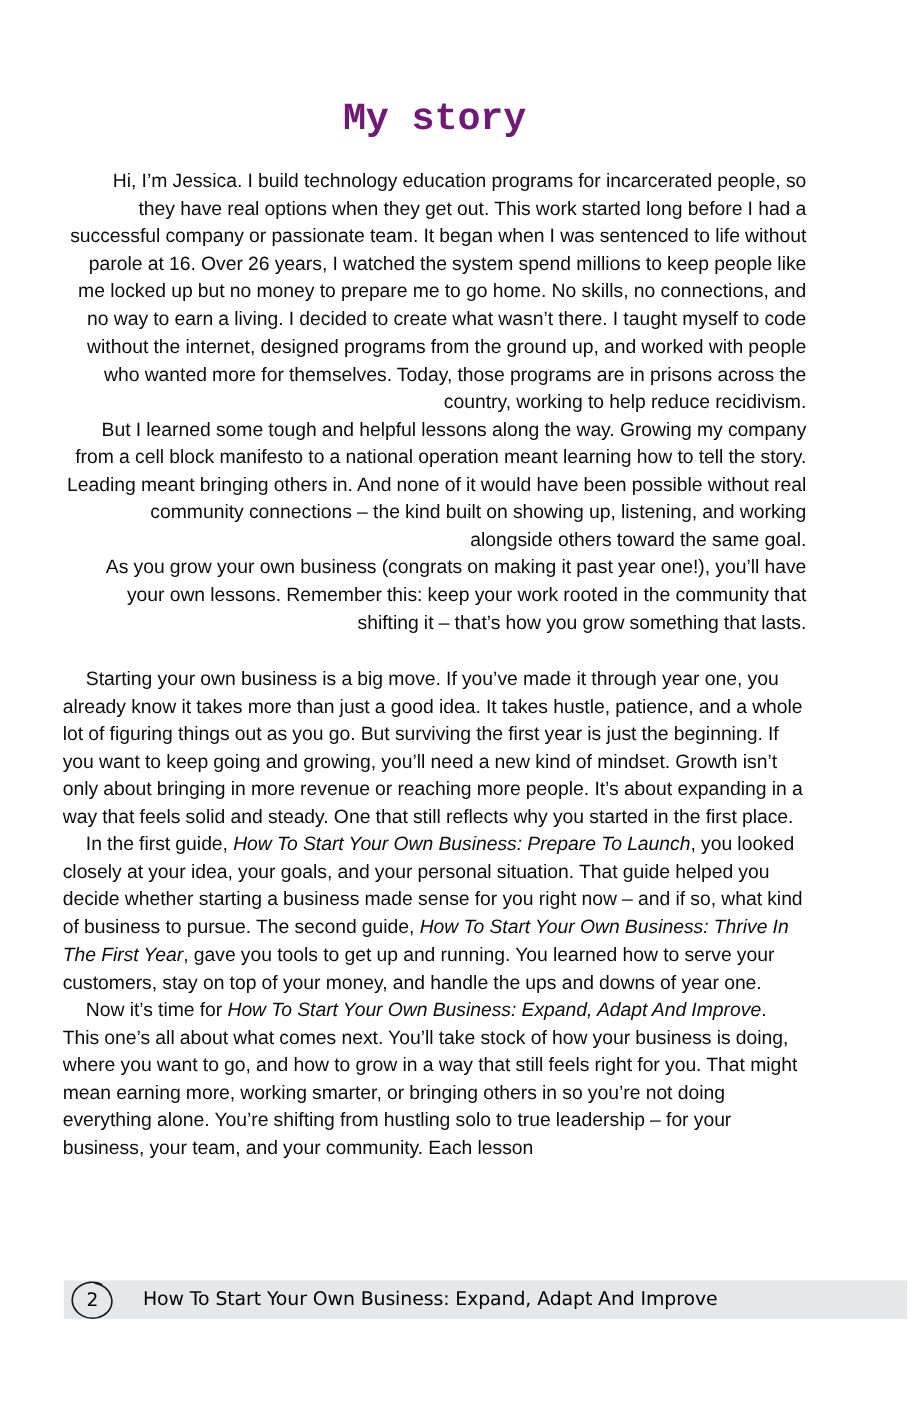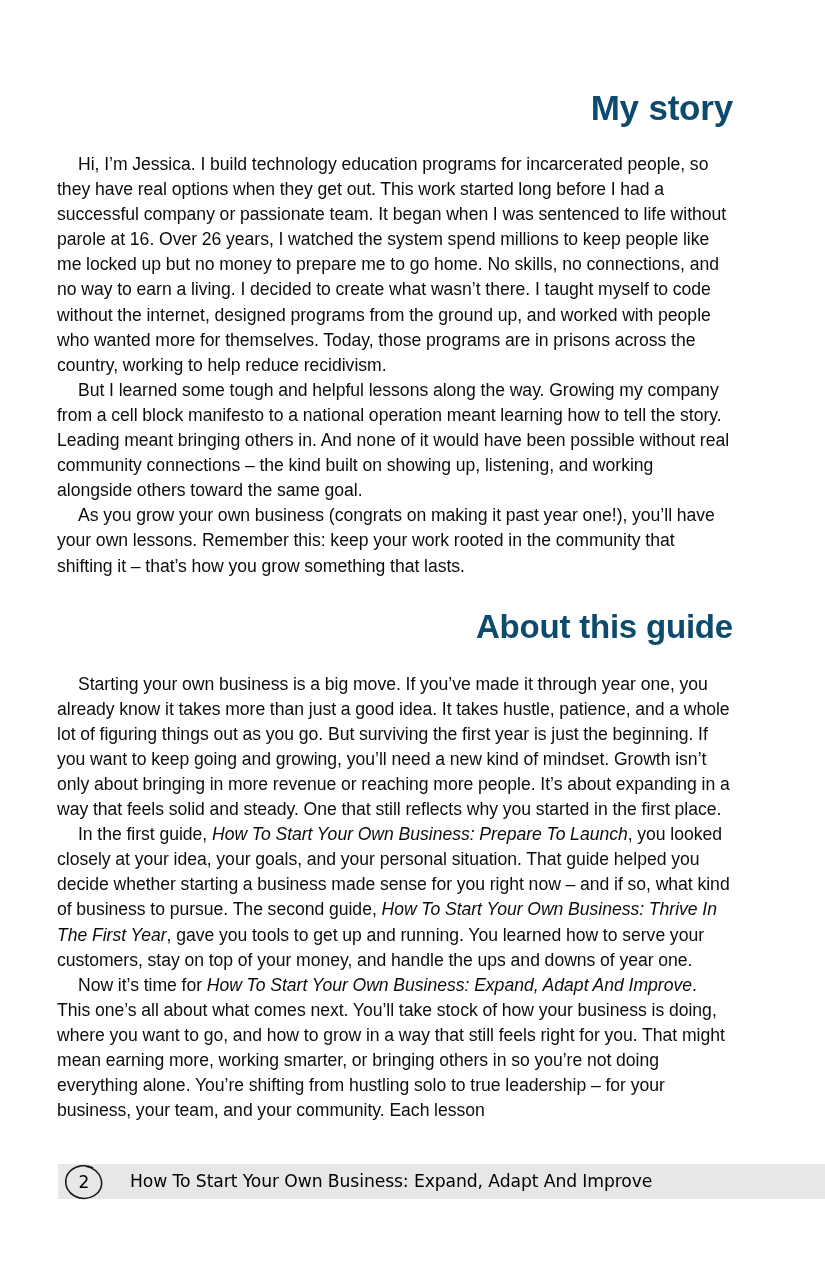--- a/index.html
+++ b/index.html
@@ -25,25 +25,25 @@
   
   .content {
     position: absolute;
     left: 57px;
     top: 0;
     width: 676px;
   }
 
   
   .chapter-heading {
-    text-align: right;
-    font-family: Liberation Sans, sans-serif;
+    text-align: center;
+    font-family: Liberation Mono, monospace;
     font-weight: 700;
     letter-spacing: -0.2px;
-    color: #0c4a6e;
+    color: #701a75;
     margin: 0;
   }
 
   .heading-my-story {
     font-size: 35px;
     line-height: 40px;
     padding-top: 88px;
     padding-bottom: 0;
   }
 
@@ -60,20 +60,21 @@
     line-height: 25.1px;
     color: #0d0d0d;
     text-align: left;
     margin: 0;
     letter-spacing: -0.02px;
     word-spacing: -0.15px;
   }
 
   .block-story {
     padding-top: 24px;
+    text-align: right;
   }
 
   .block-about {
     padding-top: 26px;
   }
 
   .body-block p {
     margin: 0;
     text-indent: 21px;
   }
@@ -152,21 +153,20 @@
   <div class="content">
 
     <h1 class="chapter-heading heading-my-story">My story</h1>
 
     <div class="body-block block-story">
       <p>Hi, I’m Jessica. I build technology education programs for incarcerated people, so they have real options when they get out. This work started long before I had a successful company or passionate team. It began when I was sentenced to life without parole at 16. Over 26 years, I watched the system spend millions to keep people like me locked up but no money to prepare me to go home. No skills, no connections, and no way to earn a living. I decided to create what wasn’t there. I taught myself to code without the internet, designed programs from the ground up, and worked with people who wanted more for themselves. Today, those programs are in prisons across the country, working to help reduce recidivism.</p>
       <p>But I learned some tough and helpful lessons along the way. Growing my company from a cell block manifesto to a national operation meant learning how to tell the story. Leading meant bringing others in. And none of it would have been possible without real community connections – the kind built on showing up, listening, and working alongside others toward the same goal.</p>
       <p>As you grow your own business (congrats on making it past year one!), you’ll have your own lessons. Remember this: keep your work rooted in the community that shifting it – that’s how you grow something that lasts.</p>
     </div>
 
-    <h1 class="chapter-heading heading-about">About this guide</h1>
 
     <div class="body-block block-about">
       <p>Starting your own business is a big move. If you’ve made it through year one, you already know it takes more than just a good idea. It takes hustle, patience, and a whole lot of figuring things out as you go. But surviving the first year is just the beginning. If you want to keep going and growing, you’ll need a new kind of mindset. Growth isn’t only about bringing in more revenue or reaching more people. It’s about expanding in a way that feels solid and steady. One that still reflects why you started in the first place.</p>
       <p><span>In the first guide, </span><em>How To Start Your Own Business: Prepare To Launch</em><span>, you looked closely at your idea, your goals, and your personal situation. That guide helped you decide whether starting a business made sense for you right now – and if so, what kind of business to pursue. The second guide, </span><em>How To Start Your Own Business: Thrive In The First Year</em><span>, gave you tools to get up and running. You learned how to serve your customers, stay on top of your money, and handle the ups and downs of year one.</span></p>
       <p><span>Now it’s time for </span><em>How To Start Your Own Business: Expand, Adapt And Improve</em><span>. This one’s all about what comes next. You’ll take stock of how your business is doing, where you want to go, and how to grow in a way that still feels right for you. That might mean earning more, working smarter, or bringing others in so you’re not doing everything alone. You’re shifting from hustling solo to true leadership – for your business, your team, and your community. Each lesson</span></p>
     </div>
 
   </div>
 
   <div class="footer">

